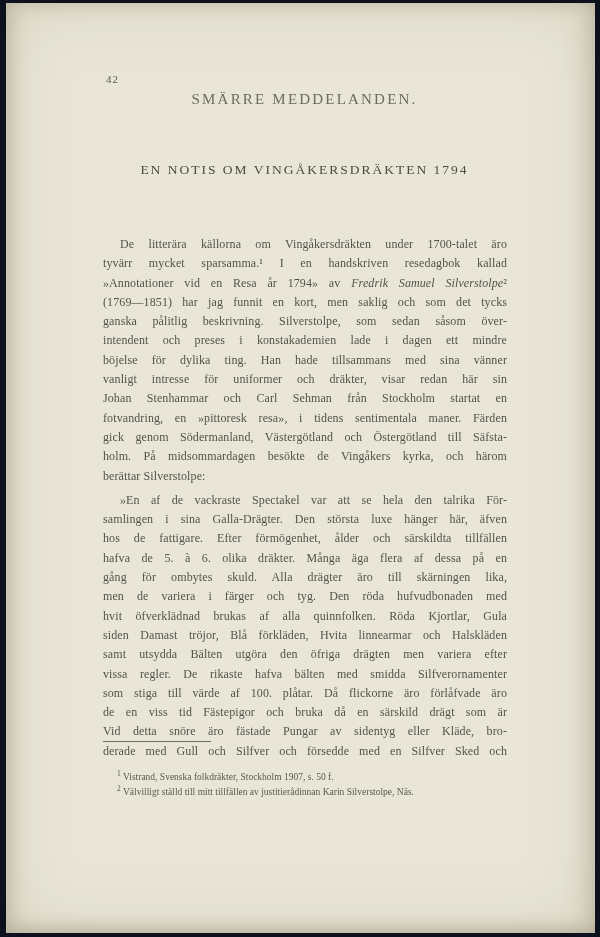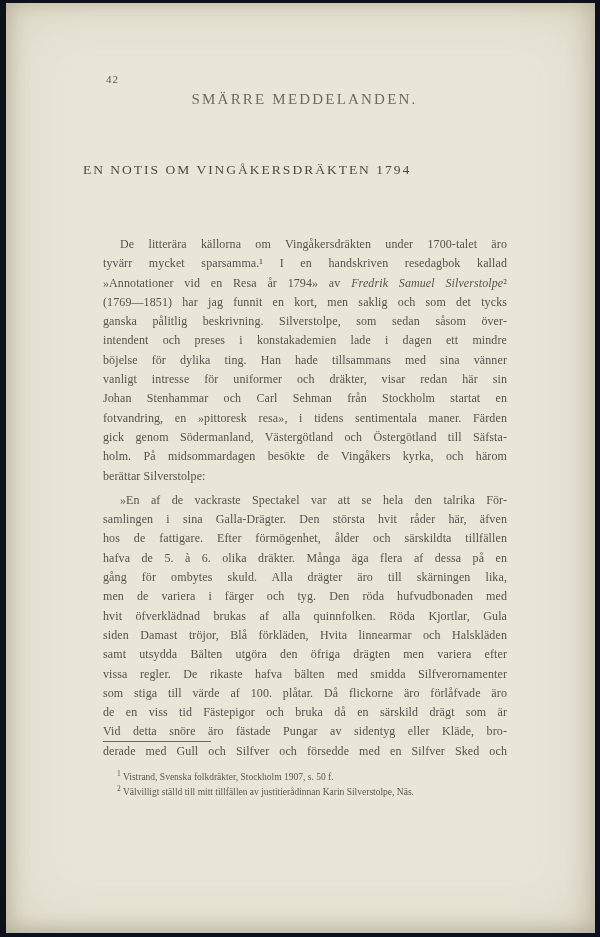--- a/index.html
+++ b/index.html
@@ -25,20 +25,21 @@
     position:absolute;left:100px;top:70px;
     font-size:11px;color:#5c5a50;letter-spacing:1px;
   }
   .running-head{
     position:absolute;left:97px;top:88px;width:403px;
     text-align:center;
     font-size:15px;color:#6e6b5e;letter-spacing:2.2px;
   }
   .article-title{
     position:absolute;left:77px;top:159px;width:443px;
+    text-align:center;
     font-size:13.5px;color:#4c4a40;letter-spacing:2px;
     white-space:nowrap;
   }
   .body-text{
     position:absolute;left:97px;top:192px;width:404px;
     font-size:12px;color:#55524a;
     letter-spacing:.1px;
     margin-top:40px;
   }
   .bpara{margin:0;}
@@ -81,21 +82,21 @@
         <div class="bline"><span>böjelse för dylika ting.  Han hade tillsammans med sina vänner</span></div>
         <div class="bline"><span>vanligt intresse för uniformer och dräkter, visar redan här sin</span></div>
         <div class="bline"><span>Johan Stenhammar och Carl Sehman från Stockholm startat en</span></div>
         <div class="bline"><span>fotvandring, en »pittoresk resa», i tidens sentimentala maner.  Färden</span></div>
         <div class="bline"><span>gick genom Södermanland, Västergötland och Östergötland till Säfsta-</span></div>
         <div class="bline"><span>holm.  På midsommardagen besökte de Vingåkers kyrka, och härom</span></div>
         <div class="bline lastline"><span>berättar Silverstolpe:</span></div>
       </div>
       <div class="bpara">
         <div class="bline indent"><span>»En af de vackraste Spectakel var att se hela den talrika För-</span></div>
-        <div class="bline"><span>samlingen i sina Galla-Drägter.  Den största hvit råder här, äfven</span></div>
+        <div class="bline"><span>samlingen i sina Galla-Drägter.  Den största luxe hänger här, äfven</span></div>
         <div class="bline"><span>hos de fattigare.  Efter förmögenhet, ålder och särskildta tillfällen</span></div>
         <div class="bline"><span>hafva de 5. à 6. olika dräkter.  Många äga flera af dessa på en</span></div>
         <div class="bline"><span>gång för ombytes skuld.  Alla drägter äro till skärningen lika,</span></div>
         <div class="bline"><span>men de variera i färger och tyg.  Den röda hufvudbonaden med</span></div>
         <div class="bline"><span>hvit öfverklädnad brukas af alla quinnfolken.  Röda Kjortlar, Gula</span></div>
         <div class="bline"><span>siden Damast tröjor, Blå förkläden, Hvita linnearmar och Halskläden</span></div>
         <div class="bline"><span>samt utsydda Bälten utgöra den öfriga drägten men variera efter</span></div>
         <div class="bline"><span>vissa regler.  De rikaste hafva bälten med smidda Silfverornamenter</span></div>
         <div class="bline"><span>som stiga till värde af 100. plåtar.  Då flickorne äro förlåfvade äro</span></div>
         <div class="bline"><span>de en viss tid Fästepigor och bruka då en särskild drägt som är</span></div>

